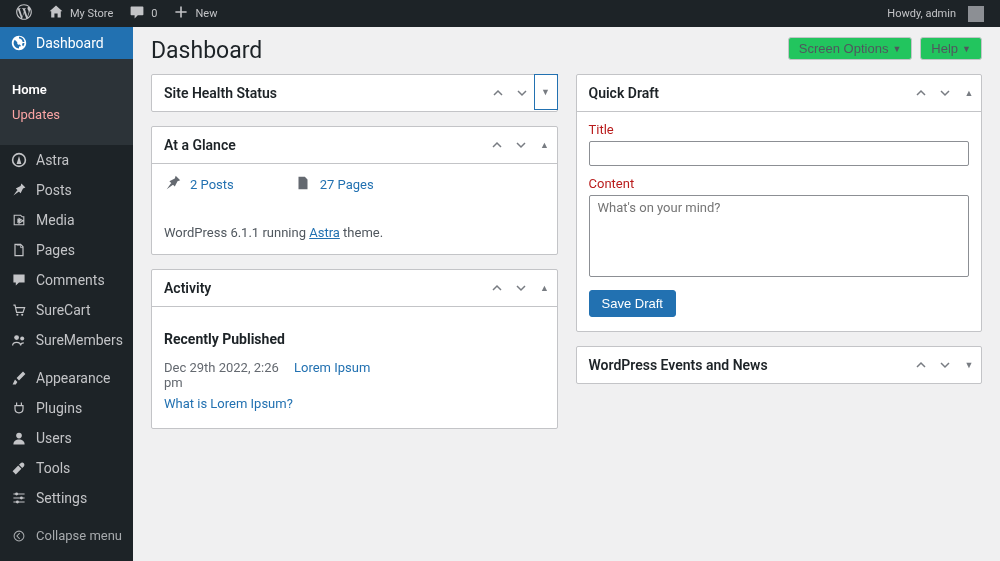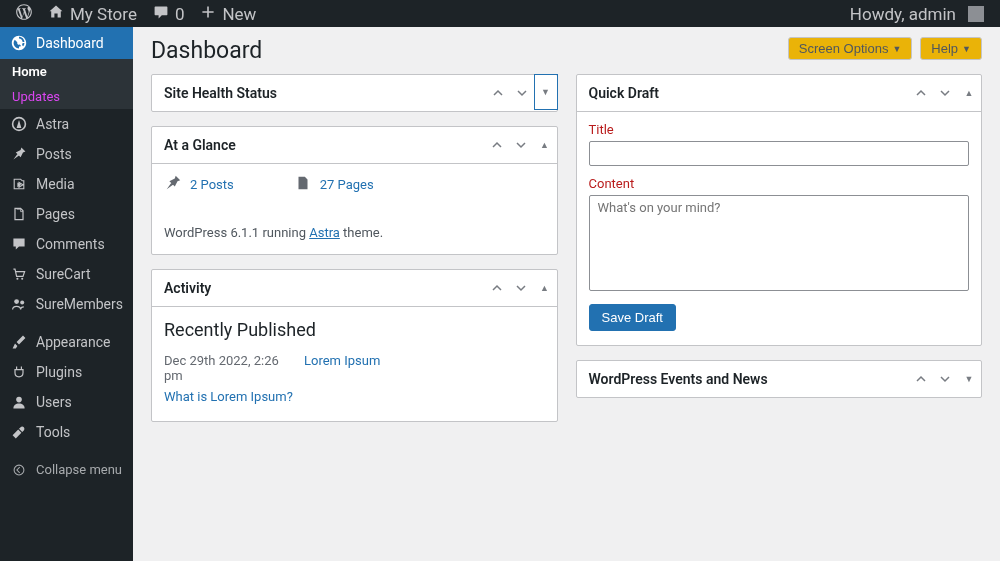--- a/index.html
+++ b/index.html
@@ -1,69 +1,69 @@
 <!DOCTYPE html>
 <html><head>
 <meta charset="utf-8">
 <style>
   * { box-sizing: border-box; margin: 0; padding: 0; }
   body { font-family: -apple-system, BlinkMacSystemFont, "Segoe UI", Roboto, sans-serif; font-size: 13px; color: #1d2327; background: #f0f0f1; width: 1000px; height: 561px; overflow: hidden; }
   
   
-  .adminbar { height: 27px; background: #1d2327; color: #c3c4c7; display: flex; align-items: center; justify-content: space-between; padding: 0 8px; font-size: 17px; }
+  .adminbar { height: 27px; background: #1d2327; color: #c3c4c7; display: flex; align-items: center; justify-content: space-between; padding: 0 8px; font-size: 11px; }
   .adminbar .left, .adminbar .right { display: flex; align-items: center; gap: 0; }
   .adminbar .item { display: flex; align-items: center; gap: 6px; padding: 0 8px; height: 27px; cursor: pointer; color: #c3c4c7; }
   .adminbar .icon { display: inline-block; }
   .adminbar .avatar { width: 16px; height: 16px; background: #8c8f94; margin-left: 6px; }
   
   
   .sidebar { position: absolute; top: 27px; left: 0; width: 133px; bottom: 0; background: #1d2327; color: #c3c4c7; font-size: 14px; }
   .sidebar .menu-item { display: flex; align-items: center; gap: 8px; padding: 7px 10px; cursor: pointer; color: #c3c4c7; }
   .sidebar .menu-item.current { background: #2271b1; color: #fff; position: relative; }
   .sidebar .menu-item.current::after { content: ''; position: absolute; right: -8px; top: 50%; transform: translateY(-50%); border: 8px solid transparent; border-right-color: #f0f0f1; }
-  .sidebar .submenu { background: #2c3338; padding: 0 0; }
-  .sidebar .submenu .sub-item { padding: 5px 12px; cursor: pointer; color: #d946ef; font-size: 13px; }
+  .sidebar .submenu { background: #2c3338; padding: 18px 0; }
+  .sidebar .submenu .sub-item { padding: 5px 12px; cursor: pointer; color: #fca5a5; font-size: 13px; }
   .sidebar .submenu .sub-item.current { color: #fff; font-weight: 600; }
   .sidebar .sep { height: 8px; }
   .menu-icon { width: 18px; display:inline-flex; justify-content:center; }
   
   
   .main { position: absolute; top: 27px; left: 133px; right: 0; bottom: 0; padding: 10px 18px; overflow: auto; }
   .topbar { display: flex; justify-content: space-between; align-items: flex-start; margin-bottom: 10px; }
   h1 { font-size: 23px; font-weight: 400; color: #1d2327; }
   .topbtns { display: flex; gap: 8px; }
-  .screenbtn { background: #eab308; border: 1px solid #c3c4c7; border-radius: 3px; padding: 3px 10px; font-size: 13px; color: #50575e; cursor: pointer; display:flex; align-items:center; gap:4px;}
+  .screenbtn { background: #22c55e; border: 1px solid #c3c4c7; border-radius: 3px; padding: 3px 10px; font-size: 13px; color: #50575e; cursor: pointer; display:flex; align-items:center; gap:4px;}
   
   .columns { display: flex; gap: 18px; }
   .col { flex: 1; display: flex; flex-direction: column; gap: 14px; }
   
   .postbox { background: #fff; border: 1px solid #c3c4c7; border-radius: 2px; }
   .postbox-header { display: flex; justify-content: space-between; align-items: center; border-bottom: 1px solid #c3c4c7; }
   .postbox-header h2 { font-size: 14px; font-weight: 600; padding: 10px 12px; }
   .handle-actions { display: flex; }
   .handle-btn { width: 24px; height: 36px; display:flex; align-items:center; justify-content:center; cursor:pointer; color:#787c82; }
   .handle-btn.blue-border { border:1px solid #2271b1; width:24px; margin:-1px -1px -1px 0;}
   .postbox .inside { padding: 10px 12px 14px; font-size: 13px; }
   .postbox.no-inside .postbox-header { border-bottom: none; }
   
   .glance-row { display: flex; gap: 60px; margin-bottom: 30px; }
   .glance-item { display: flex; align-items: center; gap: 8px; color: #2271b1; }
   .glance-item .gicon { color: #646970; }
   .version { color: #50575e; }
   .version a { color: #2271b1; text-decoration: underline; }
   
-  .activity-list .act-head { font-weight: 400; font-size:18px; margin-bottom: 8px; margin-top:0px; display:block; padding: 2px 0;}
-  .activity-row { display:flex; gap: 10px; padding: 3px 0; font-size:13px;}
+  .activity-list .act-head { font-weight: 700; font-size:14px; margin-bottom: 8px; margin-top:12px; display:block; padding: 2px 0;}
+  .activity-row { display:flex; padding: 3px 0; font-size:13px;}
   .activity-row .date { color: #646970; width: 130px;}
   .activity-row a { color: #2271b1; }
   
   .form-field { margin-bottom: 10px; }
   .form-field label { display:block; margin-bottom: 4px; color:#b91c1c; }
   .form-field input, .form-field textarea { width: 100%; border: 1px solid #8c8f94; border-radius: 2px; padding: 4px 8px; font-family: inherit; font-size: 13px; background:#fff; }
-  .form-field textarea { height: 96px; resize: none; }
+  .form-field textarea { height: 82px; resize: none; }
   .button-primary { background: #2271b1; border: 1px solid #2271b1; color: #fff; padding: 5px 12px; border-radius: 3px; font-size: 13px; cursor: pointer; }
   
   svg { fill: currentColor; }
   a { text-decoration: none; cursor:pointer;}
   .tri-down { font-size:9px; }
 </style>
 </head>
 <body>
 
 <div class="adminbar">
@@ -210,20 +210,31 @@
       </span>
     <span>Users</span>
   </div>
   <div class="menu-item">
     <span class="menu-icon">
         <svg width="16" height="16" viewBox="0 0 20 20">
           <path d="M16 4c1 1 1 3 0 4l-2 2-4-4 2-2c1-1 3-1 4 0zM9 7l4 4-7 7-4-4z"></path>
         </svg>
       </span>
     <span>Tools</span>
+  </div>
+  <div class="menu-item">
+    <span class="menu-icon">
+        <svg width="16" height="16" viewBox="0 0 20 20">
+          <path d="M3 5h14M3 10h14M3 15h14" stroke="currentColor" stroke-width="1.5"></path>
+          <circle cx="7" cy="5" r="1.8"></circle>
+          <circle cx="13" cy="10" r="1.8"></circle>
+          <circle cx="8" cy="15" r="1.8"></circle>
+        </svg>
+      </span>
+    <span>Settings</span>
   </div>
   <div class="sep"></div>
   <div class="menu-item" style="color:#a7aaad;font-size:13px;">
     <span class="menu-icon">
         <svg width="14" height="14" viewBox="0 0 20 20">
           <circle cx="10" cy="10" r="7" fill="none" stroke="currentColor" stroke-width="1.5"></circle>
           <path d="M11 6l-4 4 4 4" fill="none" stroke="currentColor" stroke-width="1.5"></path>
         </svg>
       </span>
     <span>Collapse menu</span>

